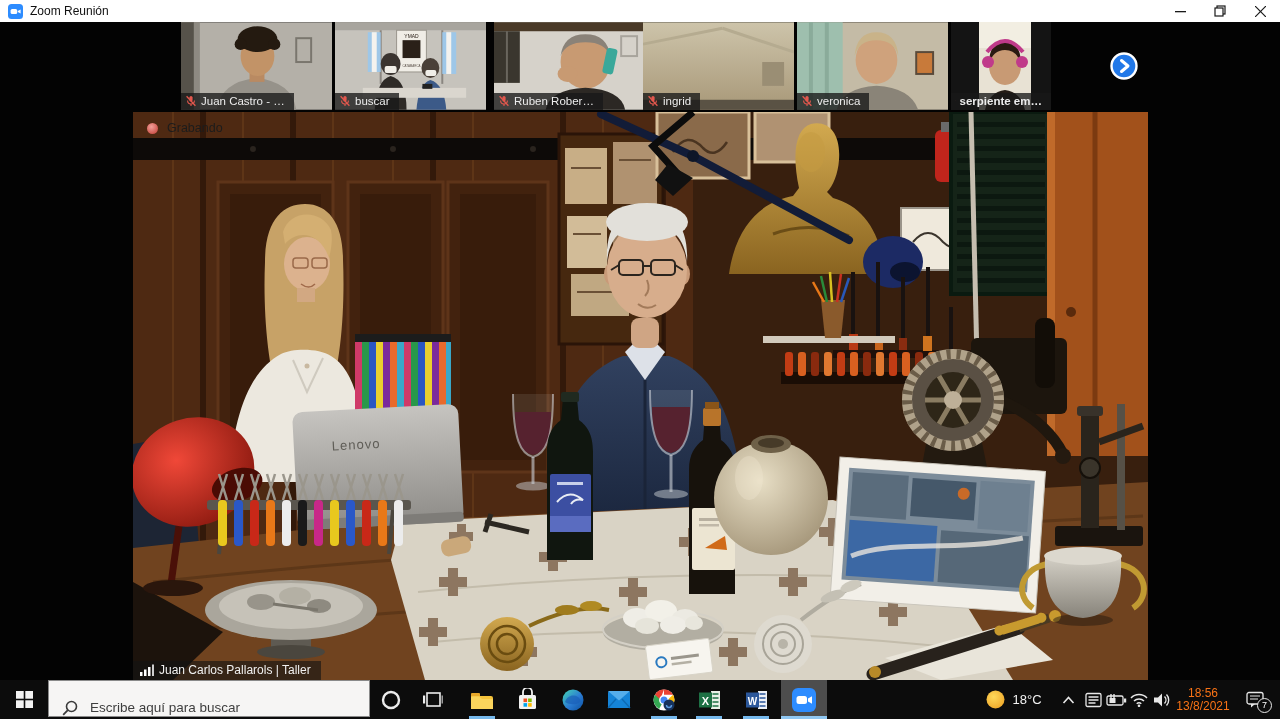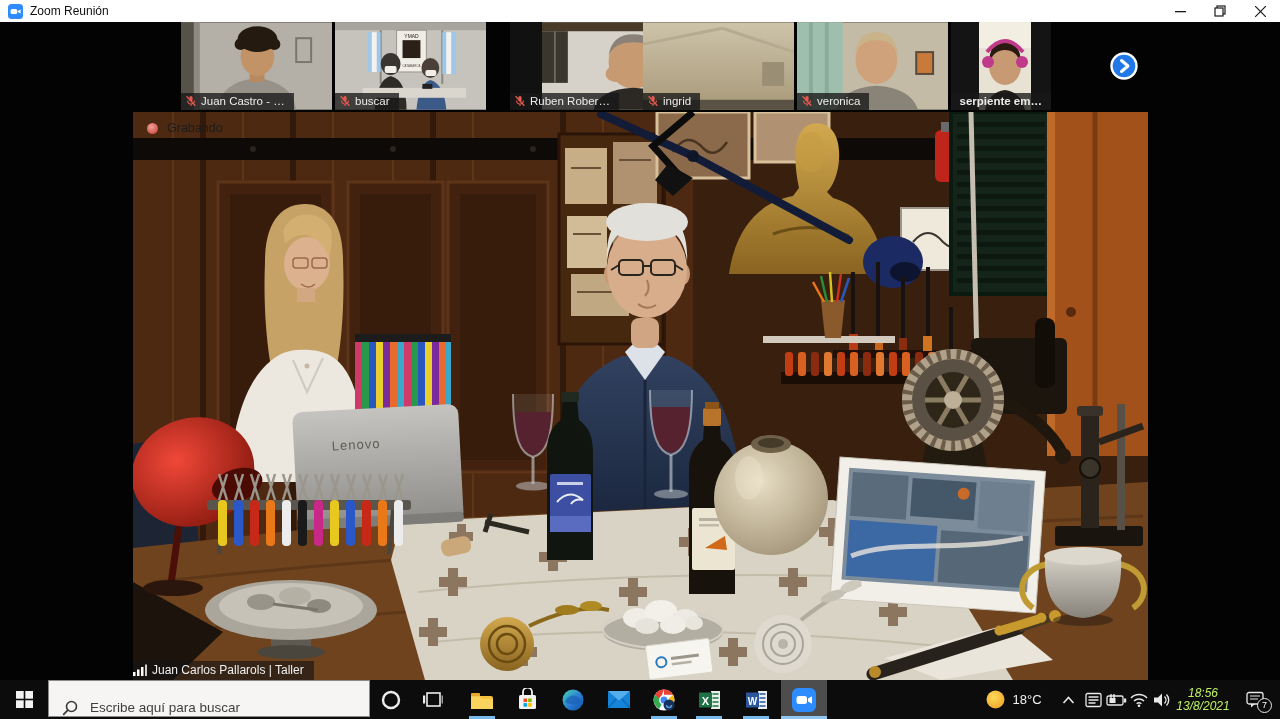--- a/index.html
+++ b/index.html
@@ -22,36 +22,36 @@
               background:rgba(24,24,24,.78);color:#ececec;font-size:11.5px;
               padding:2px 9px 3px 4px;white-space:nowrap;max-width:100%;box-sizing:border-box;}
   .next-btn{position:absolute;left:1109px;top:29px;width:30px;height:30px;border:none;
             background:transparent;padding:0;cursor:default;}
   
   .main-video{position:absolute;left:133px;top:90px;width:1015px;height:568px;background:#1a0e06;overflow:hidden;}
   .recording{position:absolute;left:14px;top:9px;display:flex;align-items:center;gap:9px;
              font-size:12.5px;color:#1c1c1c;}
   .rec-dot{width:11px;height:11px;border-radius:50%;background:radial-gradient(circle at 40% 35%,#f2a09a,#c03a30);}
   .speaker-label{position:absolute;left:0;bottom:0;display:flex;align-items:center;gap:5px;
-                 background:rgba(20,20,20,.62);color:#f0f0f0;font-size:12px;padding:2px 10px 3px 0;}
+                 background:rgba(20,20,20,.62);color:#f0f0f0;font-size:12px;padding:2px 10px 3px 7px;}
   
   .taskbar{position:absolute;left:0;top:680px;width:1280px;height:39px;background:#0c0c0c;z-index:40;}
   .taskbar button{position:absolute;top:0;height:39px;border:none;background:transparent;
                   padding:0;display:flex;align-items:center;justify-content:center;cursor:default;}
   .searchbox{position:absolute;left:48px;top:0;width:322px;height:37px;background:#f6f5f4;
              border:1px solid #8a8a8a;display:flex;align-items:flex-end;gap:10px;
              padding-left:13px;box-sizing:border-box;}
   .searchbox input{border:none;outline:none;background:transparent;font-size:13.5px;width:260px;
                    font-family:"Liberation Sans",sans-serif;color:#1a1a1a;}
   .searchbox input::placeholder{color:#3e3e3e;opacity:1;}
   .app-underline{position:absolute;left:50%;transform:translateX(-50%);bottom:0;height:3px;width:26px;
                  background:#76b9ed;}
   .app-zoom{background:#4d4d4d !important;}
   .app-zoom .app-underline{width:46px;background:#8fc7f2;}
-  .clockblk{color:#bef264;font-size:12px;line-height:13px;text-align:center;font-style:italic;}
+  .clockblk{color:#f97316;font-size:12px;line-height:13px;text-align:center;}
   .badge7{position:absolute;right:6px;bottom:6px;width:13px;height:13px;border-radius:50%;
           background:#0c0c0c;border:1px solid #e8e8e8;color:#fff;font-size:9px;line-height:13px;
           text-align:center;}
 </style>
 </head>
 <body>
 
 <div class="screen">
 
   <div class="titlebar">
@@ -143,21 +143,21 @@
           <svg width="12" height="12" viewBox="0 0 12 12">
             <rect x="4.4" y="1" width="3.2" height="5.6" rx="1.6" fill="#e4584e"></rect>
             <path d="M2.6,5.6 a3.4,3.4 0 0 0 6.8,0" fill="none" stroke="#e4584e" stroke-width="1.1"></path>
             <line x1="6" y1="9" x2="6" y2="11" stroke="#e4584e" stroke-width="1.1"></line>
             <line x1="1.6" y1="1.2" x2="10.4" y2="10.8" stroke="#e4584e" stroke-width="1.3"></line>
             </svg>
           <span>buscar</span>
         </div>
       </div>
 
-      <div class="tile" style="left:510px;width:151px;padding-left:32px;">
+      <div class="tile" style="left:494px;width:151px;">
         <svg width="151" height="88" viewBox="0 0 152 88">
           <rect width="152" height="88" fill="#d6d2ca"></rect>
           <rect x="0" y="0" width="152" height="9" fill="#4a3a28"></rect>
           <rect x="0" y="9" width="26" height="52" fill="#3a362e"></rect>
           <line x1="13" y1="9" x2="13" y2="61" stroke="#6a665e" stroke-width="2"></line>
           <rect x="128" y="14" width="16" height="20" fill="none" stroke="#a8a49c" stroke-width="2"></rect>
           <ellipse cx="92" cy="40" rx="25" ry="27" fill="#c89a72"></ellipse>
           <path d="M67,34 Q70,12 92,12 Q114,12 117,34 Q112,20 92,20 Q72,20 67,34 Z" fill="#8a8278"></path>
           <g transform="rotate(12 116 40)">
               <rect x="111" y="26" width="11" height="26" rx="3" fill="#3aa89a"></rect>

